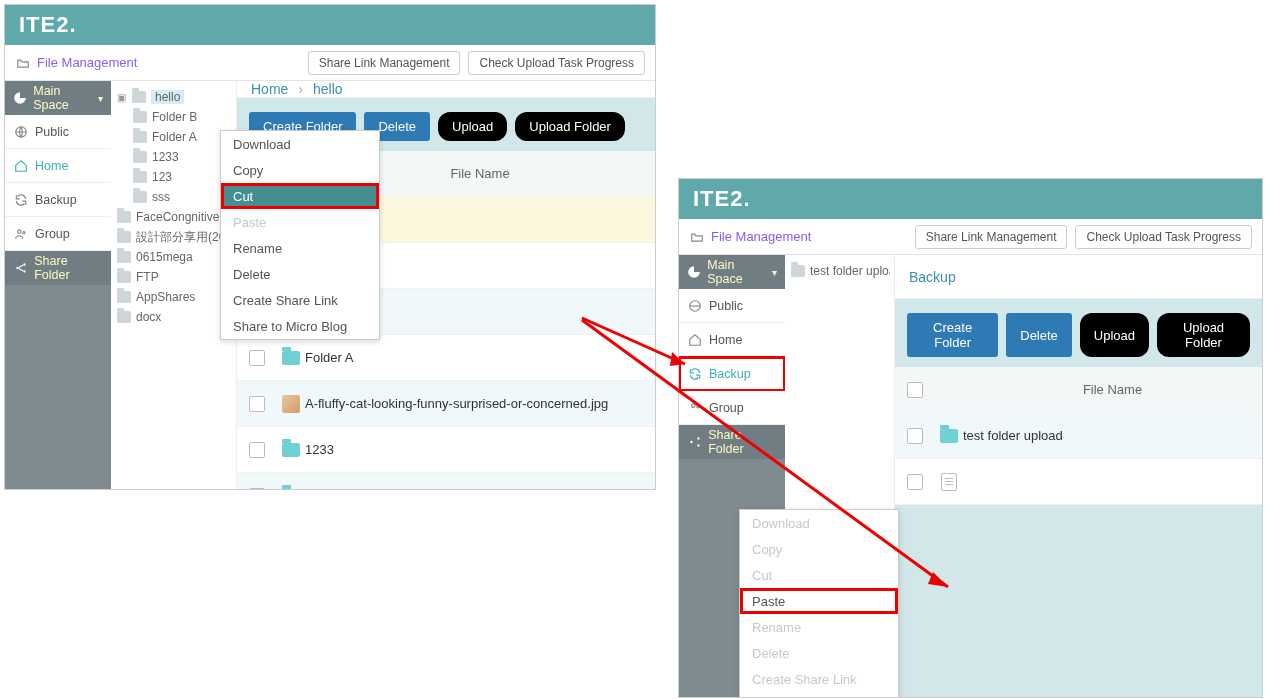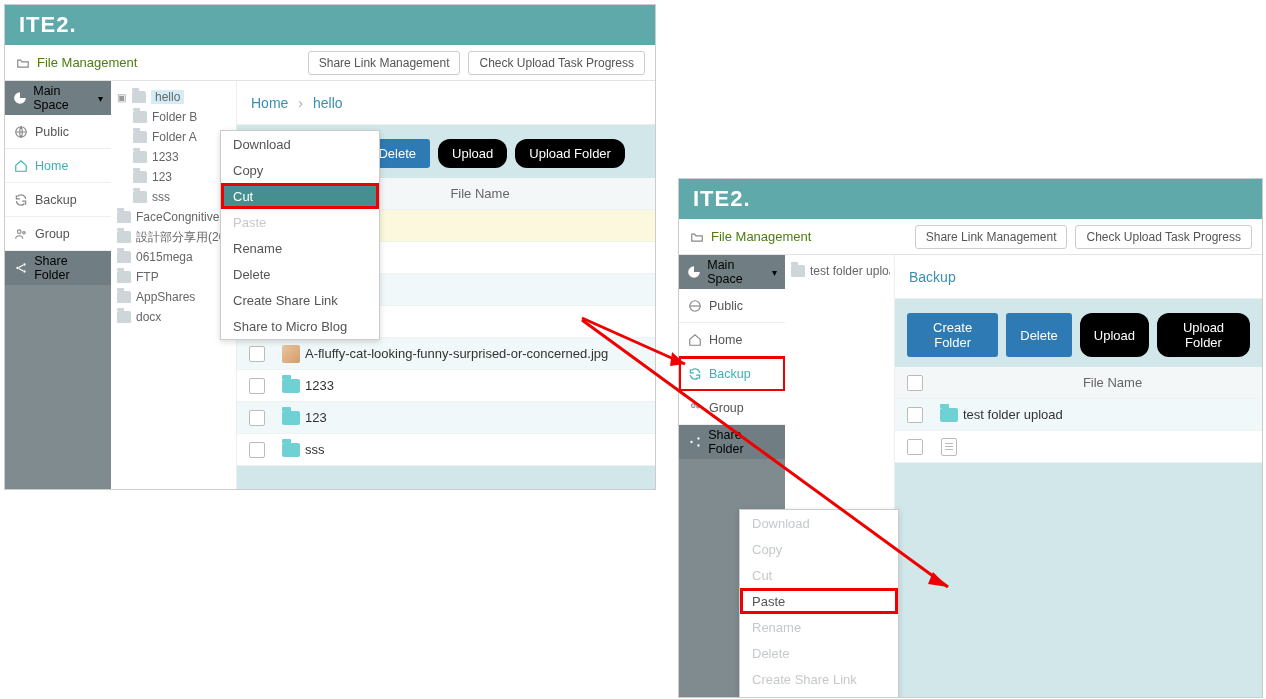--- a/index.html
+++ b/index.html
@@ -8,29 +8,29 @@
 .canvas { position: relative; width: 1266px; height: 699px; }
 
 .app-window { position: absolute; border: 1px solid #ccc; background: #fff; display: flex; flex-direction: column; overflow: hidden; }
 .win-left  { left: 4px;  top: 4px;  width: 652px; height: 486px; }
 .win-right { left: 678px; top: 178px; width: 585px; height: 520px; }
 
 .titlebar { height: 40px; background: #5fa9ab; display: flex; align-items: center; padding: 0 14px; }
 .logo { color: #fff; font-weight: 800; font-size: 22px; letter-spacing: 1px; }
 
 .toolbar-row { height: 36px; background: #fff; border-bottom: 1px solid #e3e3e3; display: flex; align-items: center; padding: 0 10px; gap: 10px; }
-.tb-left { display: flex; align-items: center; gap: 6px; color: #4d7c0f; }
+.tb-left { display: flex; align-items: center; gap: 6px; color: #8b5cf6; }
 .tb-right { margin-left: auto; display: flex; gap: 8px; }
 .outline-btn { border: 1px solid #ccc; background: #fff; color: #555; padding: 4px 10px; border-radius: 3px; cursor: pointer; font-size: 12px; }
 
 .body-row { flex: 1; display: flex; min-height: 0; }
 
 .side-nav { width: 106px; background: #7f8b8f; display: flex; flex-direction: column; font-size: 12.5px; }
 .nav-item { height: 34px; display: flex; align-items: center; gap: 6px; padding: 0 8px; color: #555; background: #fff; border-bottom: 1px solid #eee; cursor: pointer; }
-.nav-item.dark { background: #707e83; color: #000000; border-bottom: none; }
+.nav-item.dark { background: #707e83; color: #fef9c3; border-bottom: none; }
 .nav-item.active { color: #3db0b3; }
 .nav-item.boxed { outline: 3px solid #e00; outline-offset: -2px; }
 .nav-icon { width: 16px; height: 16px; display: inline-flex; align-items: center; justify-content: center; }
 .nav-icon svg { width: 14px; height: 14px; }
 
 .tree-col { width: 126px; background: #fff; border-right: 1px solid #eee; padding: 6px 4px; overflow: hidden; }
 .tree-item { display: flex; align-items: center; gap: 5px; height: 20px; padding: 0 2px; color: #666; font-size: 12px; white-space: nowrap; overflow: hidden; }
 .tree-item.root { font-weight: 500; }
 .tree-item.selected span:last-child { background: #d6ecf5; padding: 0 4px; }
 .tree-item.child { padding-left: 18px; }
@@ -41,21 +41,21 @@
 .main-col { flex: 1; background: #d2e7e9; display: flex; flex-direction: column; min-width: 0; }
 .crumbs { height: 44px; display: flex; align-items: center; gap: 10px; padding: 0 14px; background: #fff; border-bottom: 1px solid #eee; color: #3b8fae; font-size: 14px; }
 .crumbs .sep { color: #aaa; }
 
 .action-bar { padding: 14px 12px 10px; display: flex; gap: 8px; }
 .act-btn { color: #fff; border: none; padding: 7px 14px; border-radius: 3px; cursor: pointer; font-size: 13px; }
 .act-blue  { background: #2d7ab5; }
 .act-green { background: #000000; border-radius: 12px; }
 
 .file-table { background: #fff; margin: 0 0 0 0; }
-.ft-head, .ft-row { display: flex; align-items: center; border-bottom: 1px solid #eef2f3; height: 32px; }
+.ft-head, .ft-row { display: flex; align-items: center; border-bottom: 1px solid #eef2f3; height: 46px; }
 .ft-head { background: #f3f7f8; color: #666; font-size: 13px; }
 .ft-row.sel { background: #fbf8dd; }
 .ft-row.alt { background: #f1f8f9; }
 .ft-row.clear { background: #fff; }
 .ft-chk { width: 40px; display:flex; justify-content:center; }
 .ft-chk .cbox { width:16px; height:16px; border:1px solid #bbb; border-radius:2px; background:#fff; display:inline-flex; align-items:center; justify-content:center; }
 .ft-chk .cbox.checked { background:#1aa79c; border-color:#1aa79c; }
 .ft-chk .cbox.checked::after { content:"✓"; color:#fff; font-size:12px; }
 .ft-ico { width: 28px; display:flex; justify-content:center; }
 .ft-name-col { flex:1; padding-right: 3px; white-space:nowrap; overflow:hidden; text-overflow:ellipsis; }

